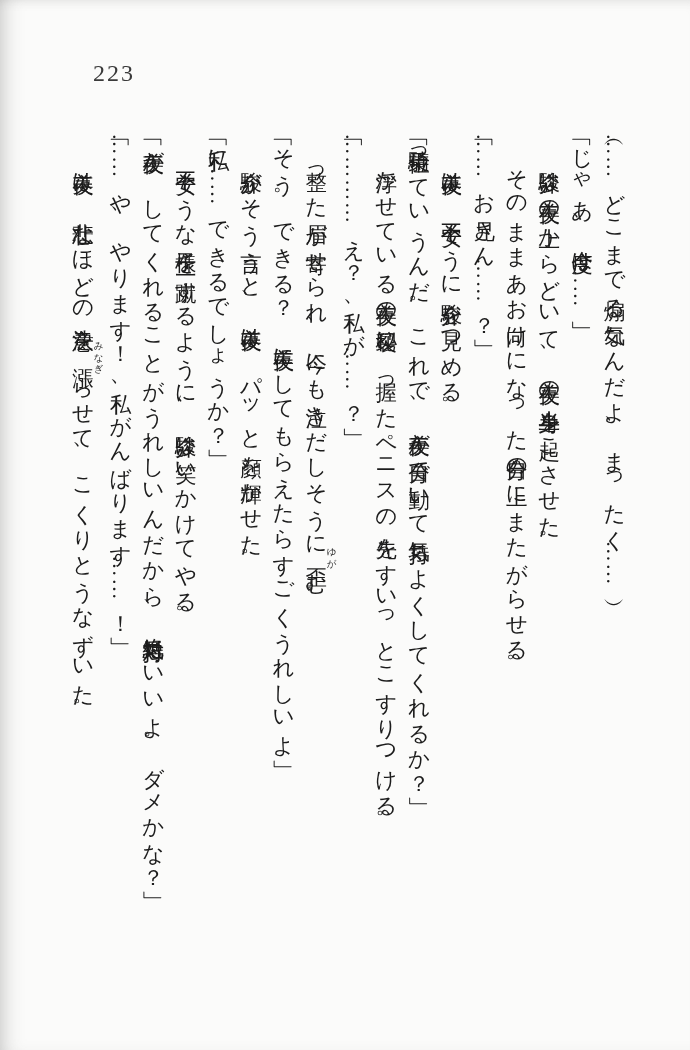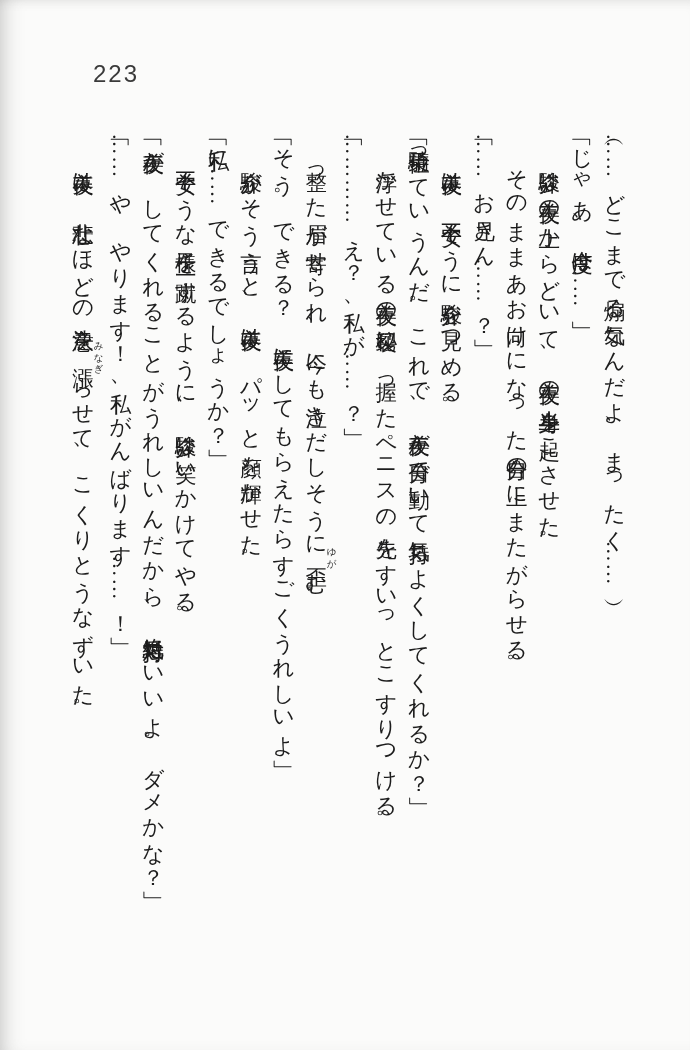--- a/index.html
+++ b/index.html
@@ -21,21 +21,21 @@
     box-shadow: inset 16px 0 22px -16px rgba(60,60,60,0.35),
                 inset 0 10px 14px -12px rgba(60,60,60,0.18);
   }
   .page-number {
     position: absolute;
     top: 60px;
     left: 93px;
     font-size: 24px;
     letter-spacing: 2px;
     color: #3a3a3a;
-    font-family: Liberation Sans, sans-serif;
+    font-family: Liberation Serif, serif;
   }
   .text-block {
     position: absolute;
     top: 132px;
     right: 60px;
     height: 832px;
     writing-mode: vertical-rl;
     text-orientation: mixed;
     font-size: 21.5px;
     letter-spacing: 1.3px;

